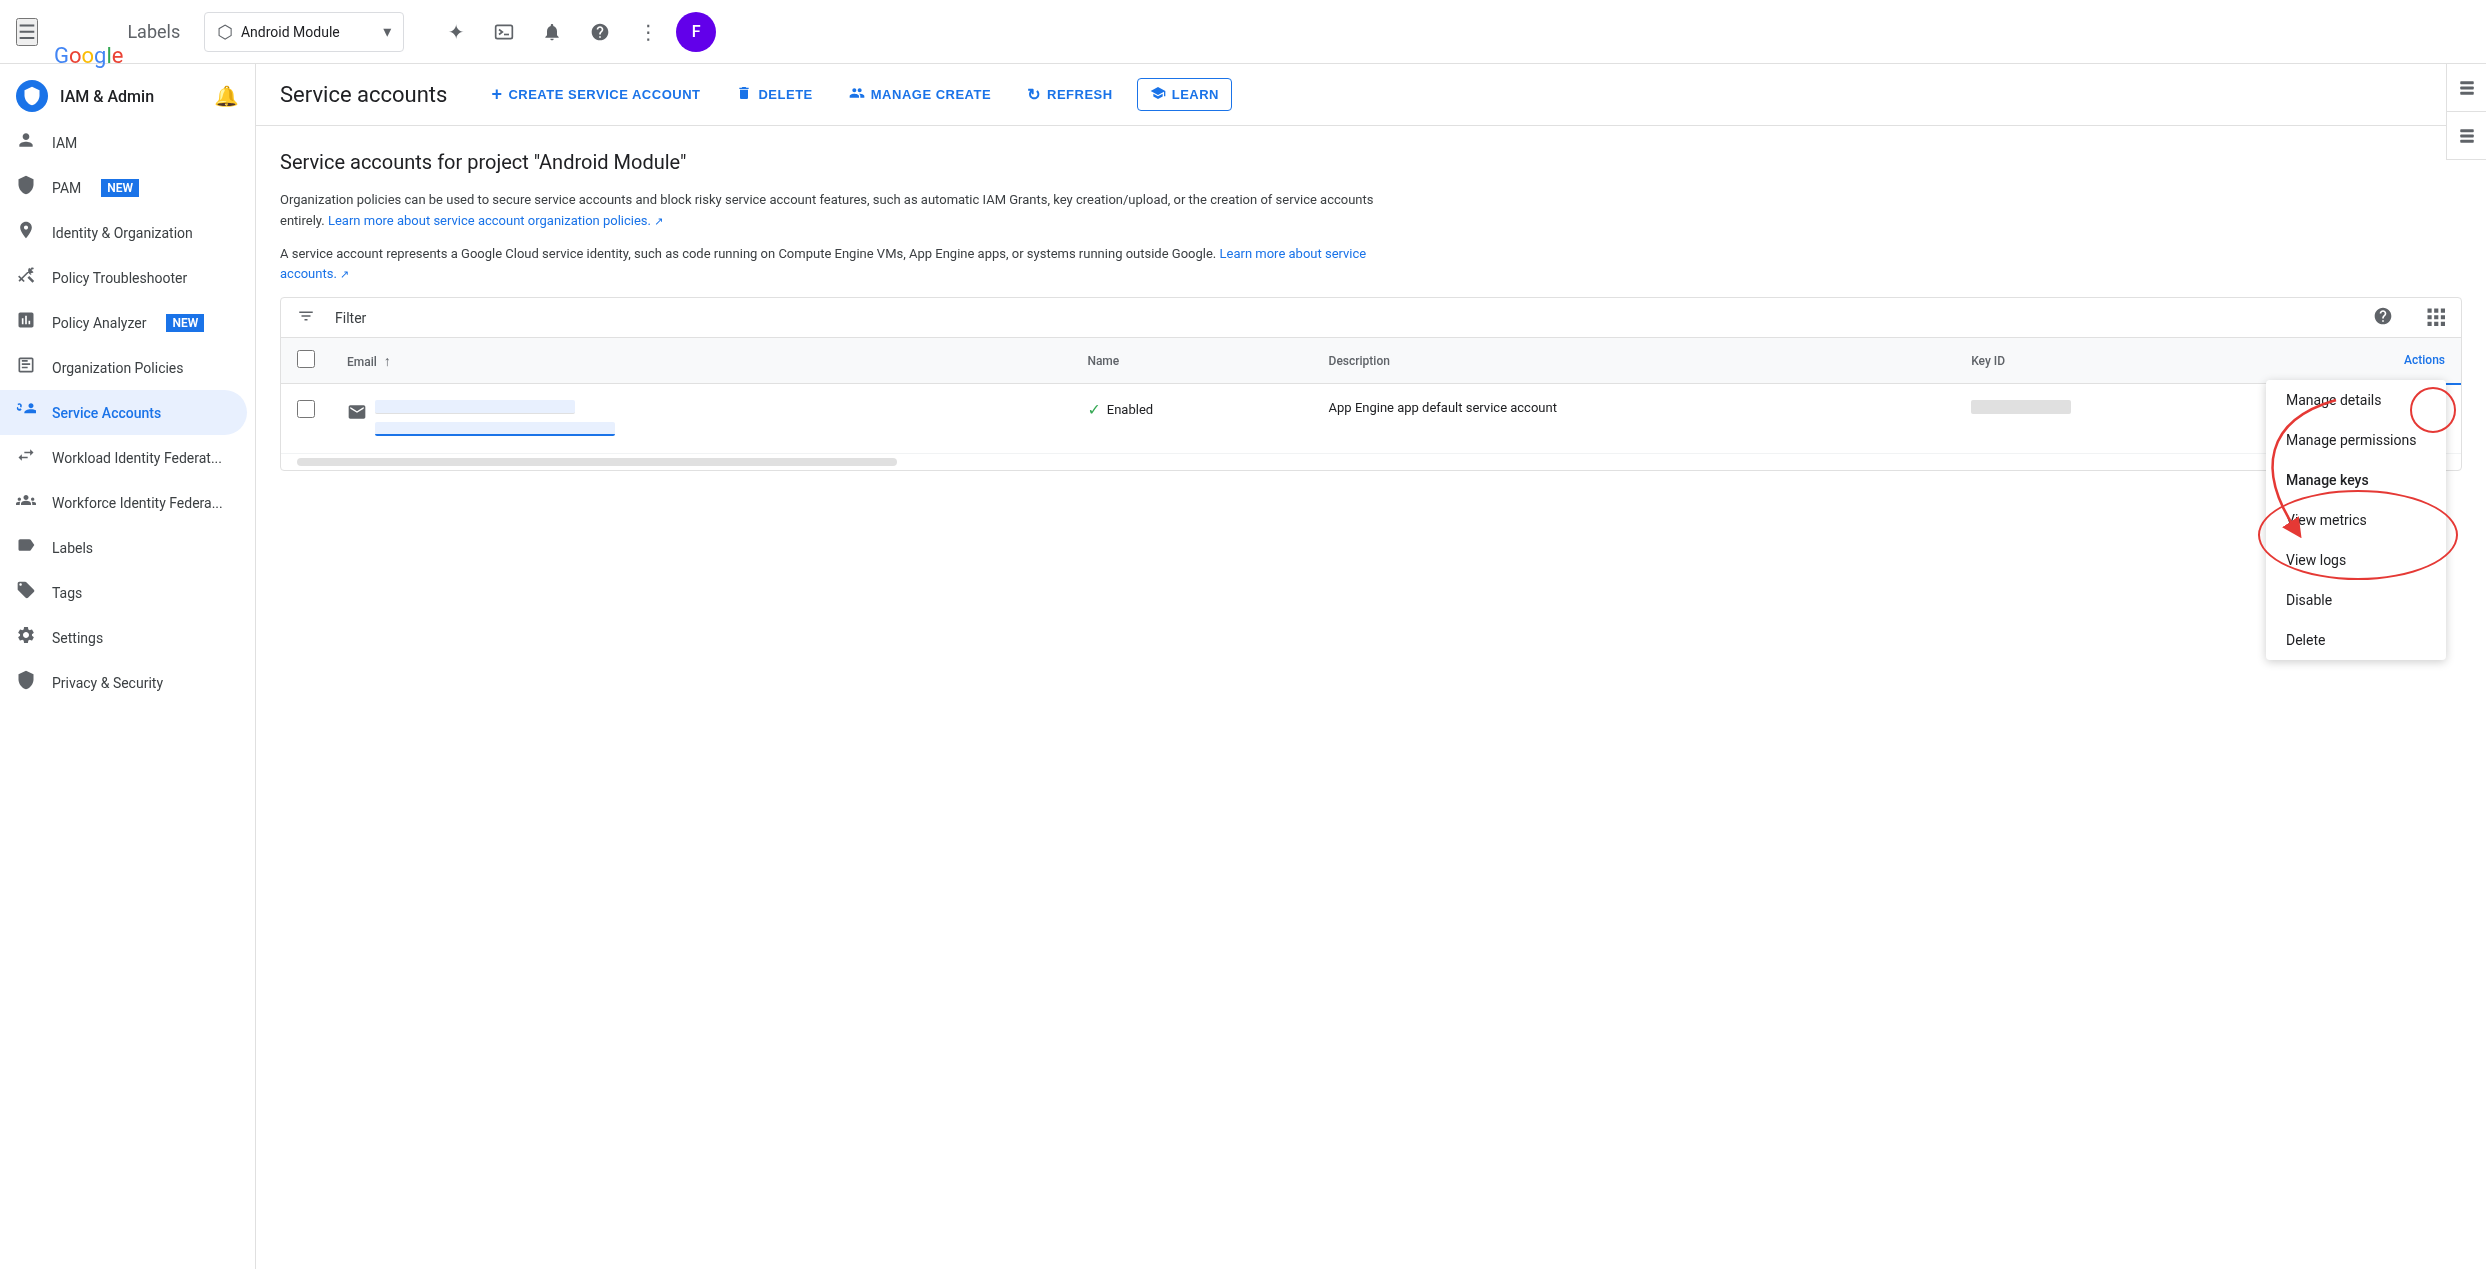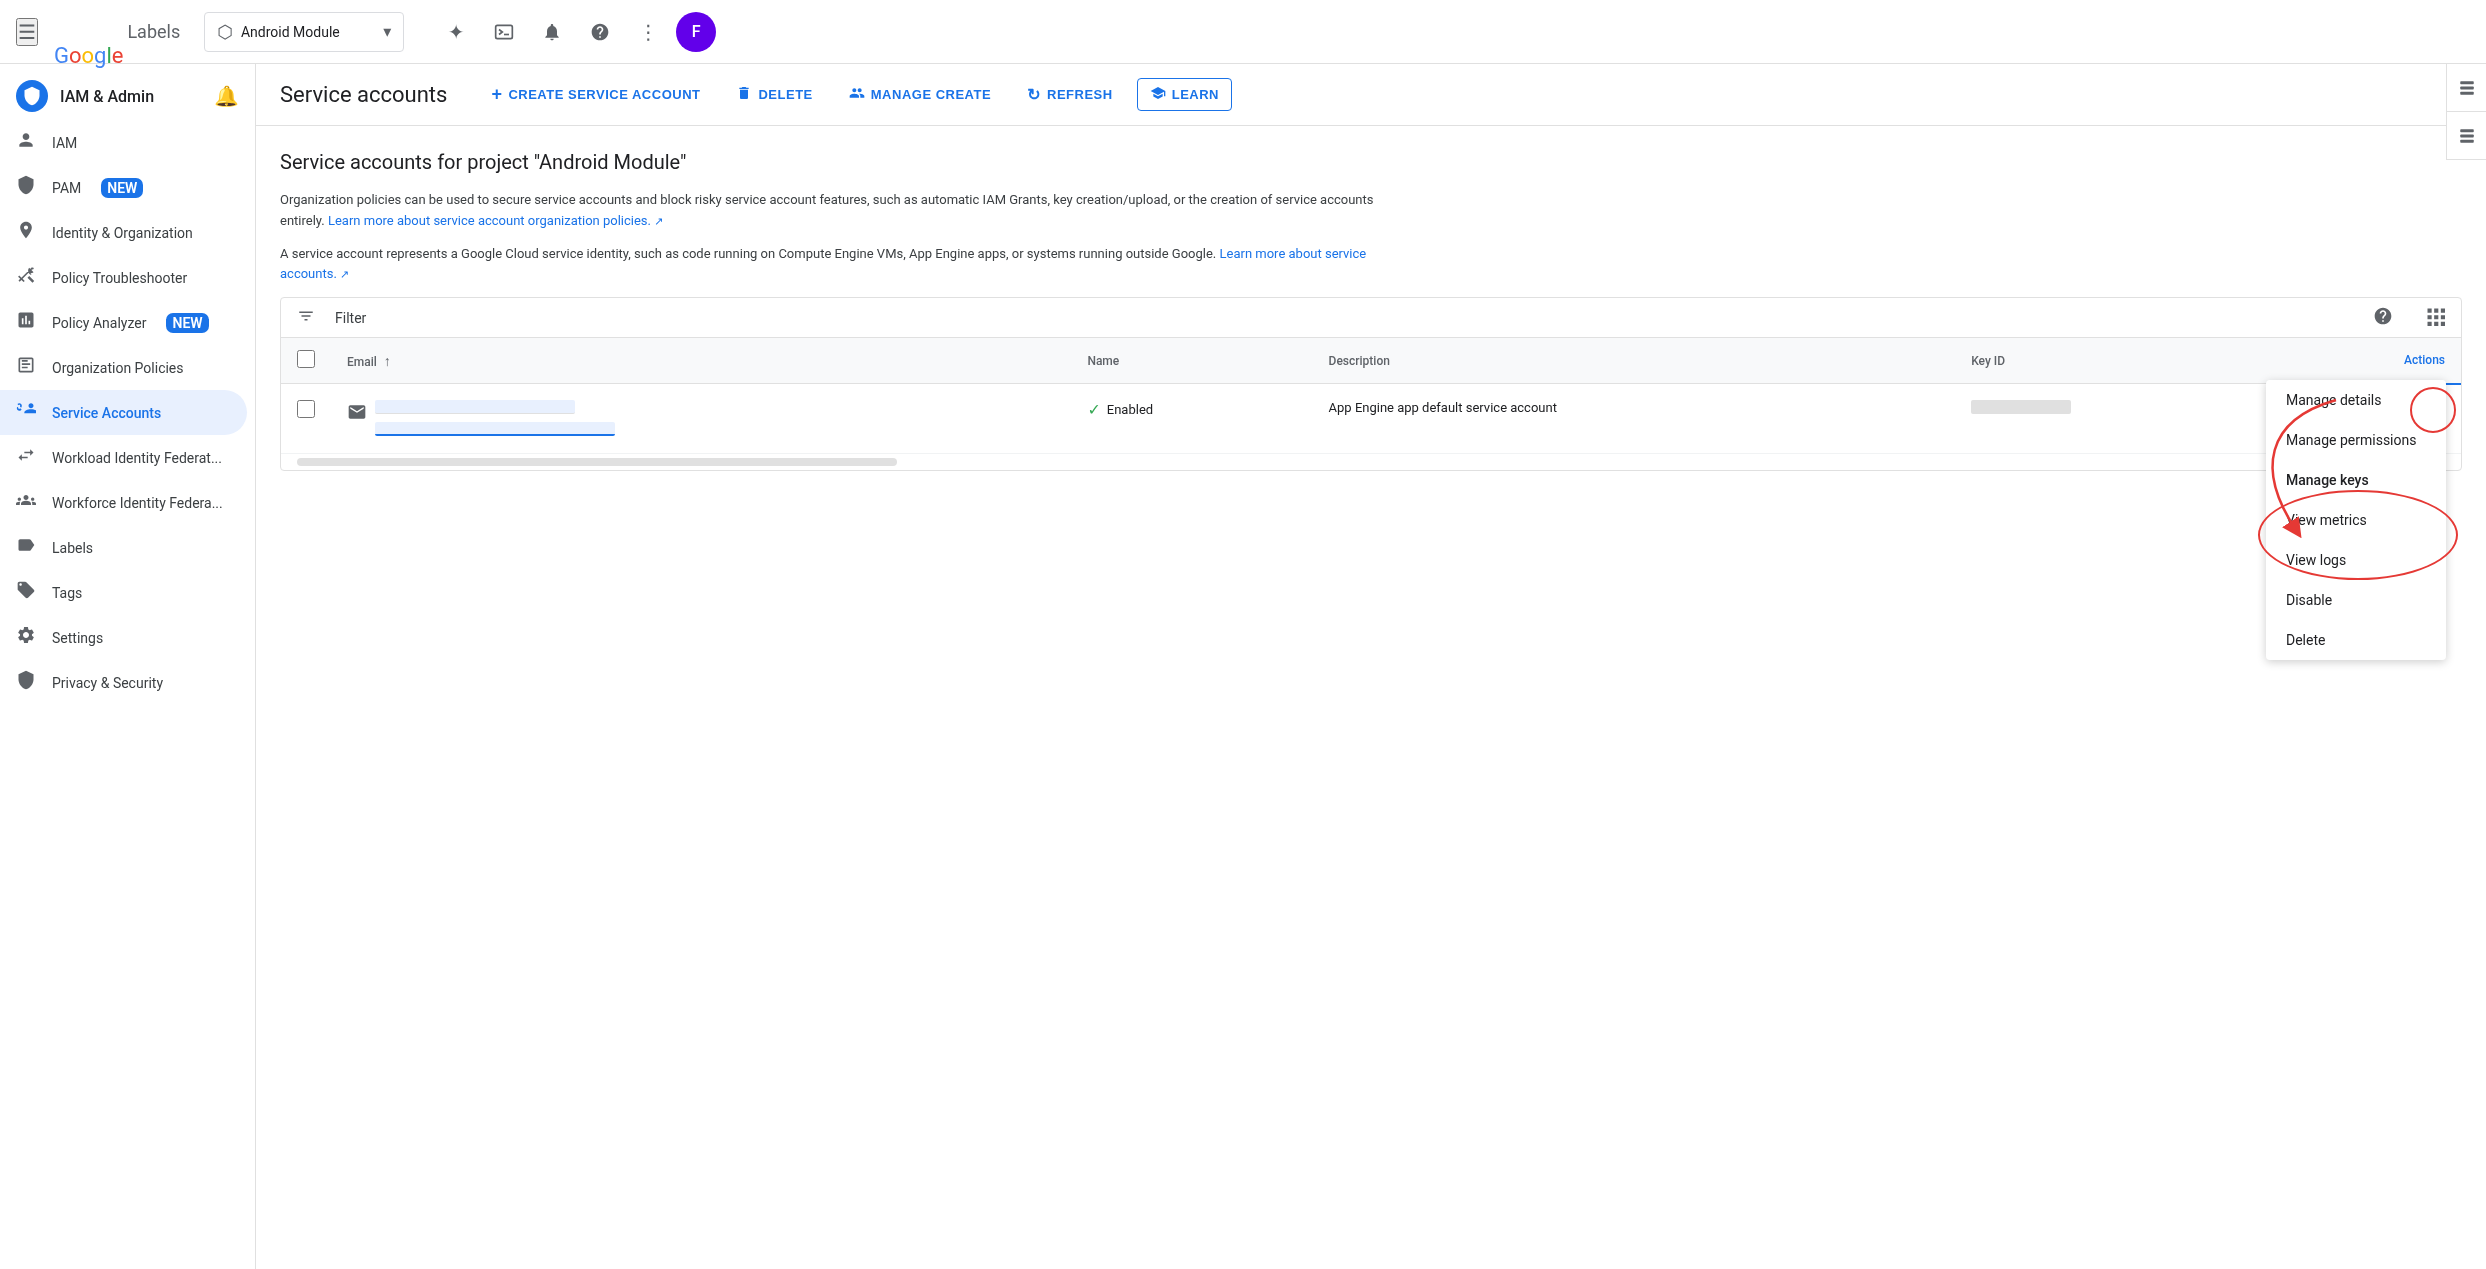--- a/index.html
+++ b/index.html
@@ -67,22 +67,22 @@
     .sidebar-bell { margin-left: auto; color: #1a73e8; font-size: 20px; cursor: pointer; }
     .sidebar-item {
       display: flex; align-items: center; padding: 10px 16px;
       cursor: pointer; color: #3c4043; font-size: 14px; gap: 16px;
       border-radius: 0 24px 24px 0; margin-right: 8px;
     }
     .sidebar-item.active { background: #e8f0fe; color: #1a73e8; font-weight: 500; }
     .sidebar-item.active .sidebar-item-icon { color: #1a73e8; }
     .sidebar-item-icon { font-size: 20px; color: #5f6368; min-width: 20px; }
     .badge {
-      background: #1a73e8; color: #fff; font-size: 14px; font-weight: 600;
-      padding: 2px 6px; border-radius: 7px; margin-left: 4px;
+      background: #1a73e8; color: #fff; font-size: 12px; font-weight: 600;
+      padding: 2px 6px; border-radius: 0; margin-left: 4px;
     }
 
     
     .main {
       margin-left: 256px; flex: 1; padding: 0;
     }
 
     
     .page-header {
       display: flex; align-items: center; padding: 12px 24px;

